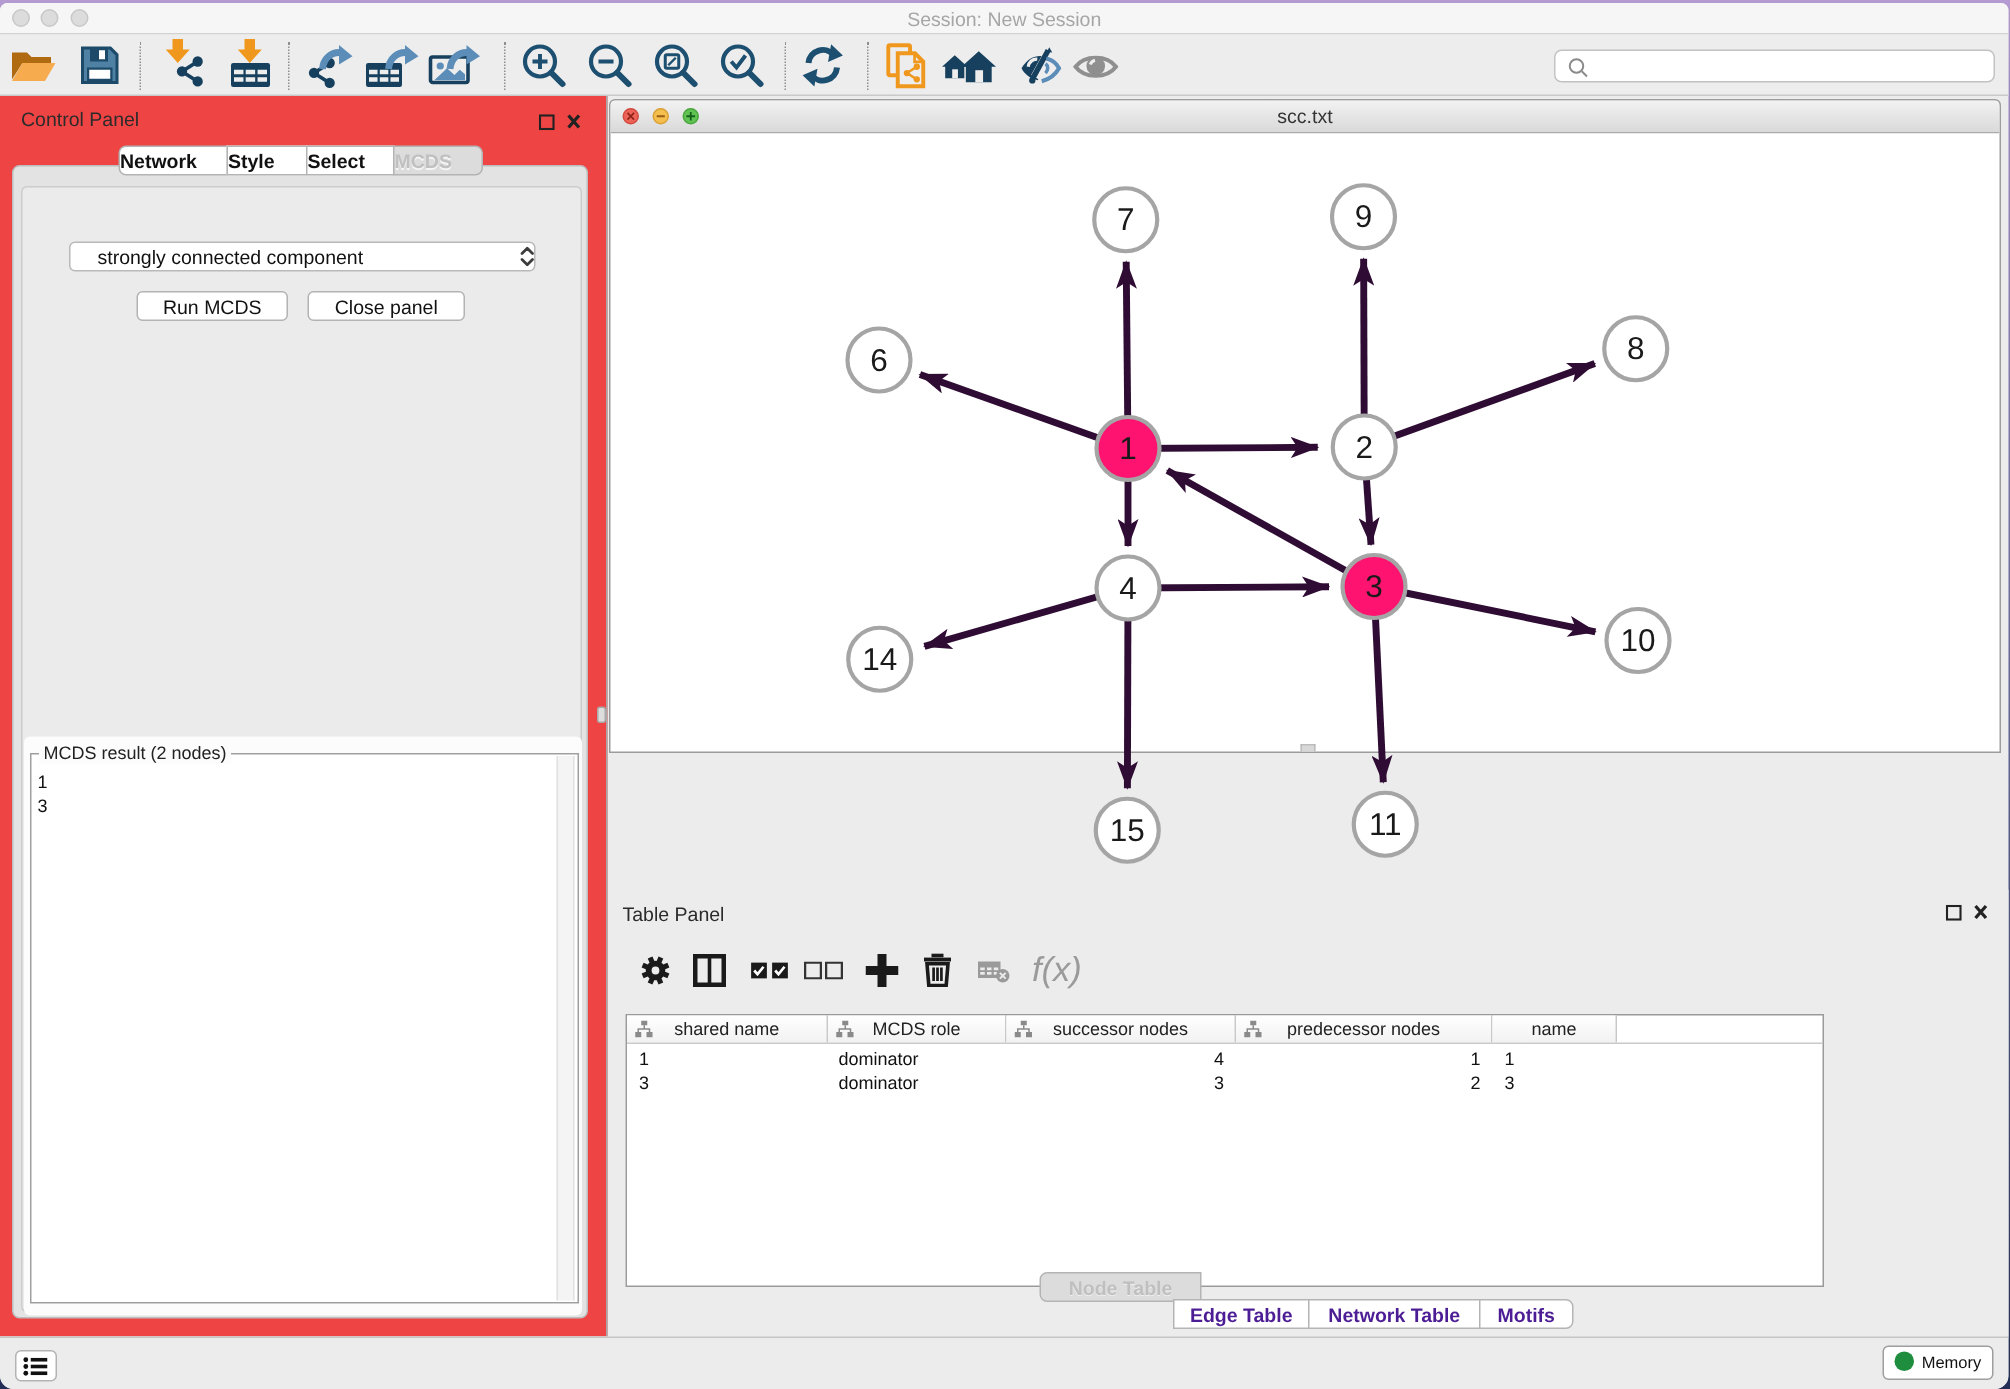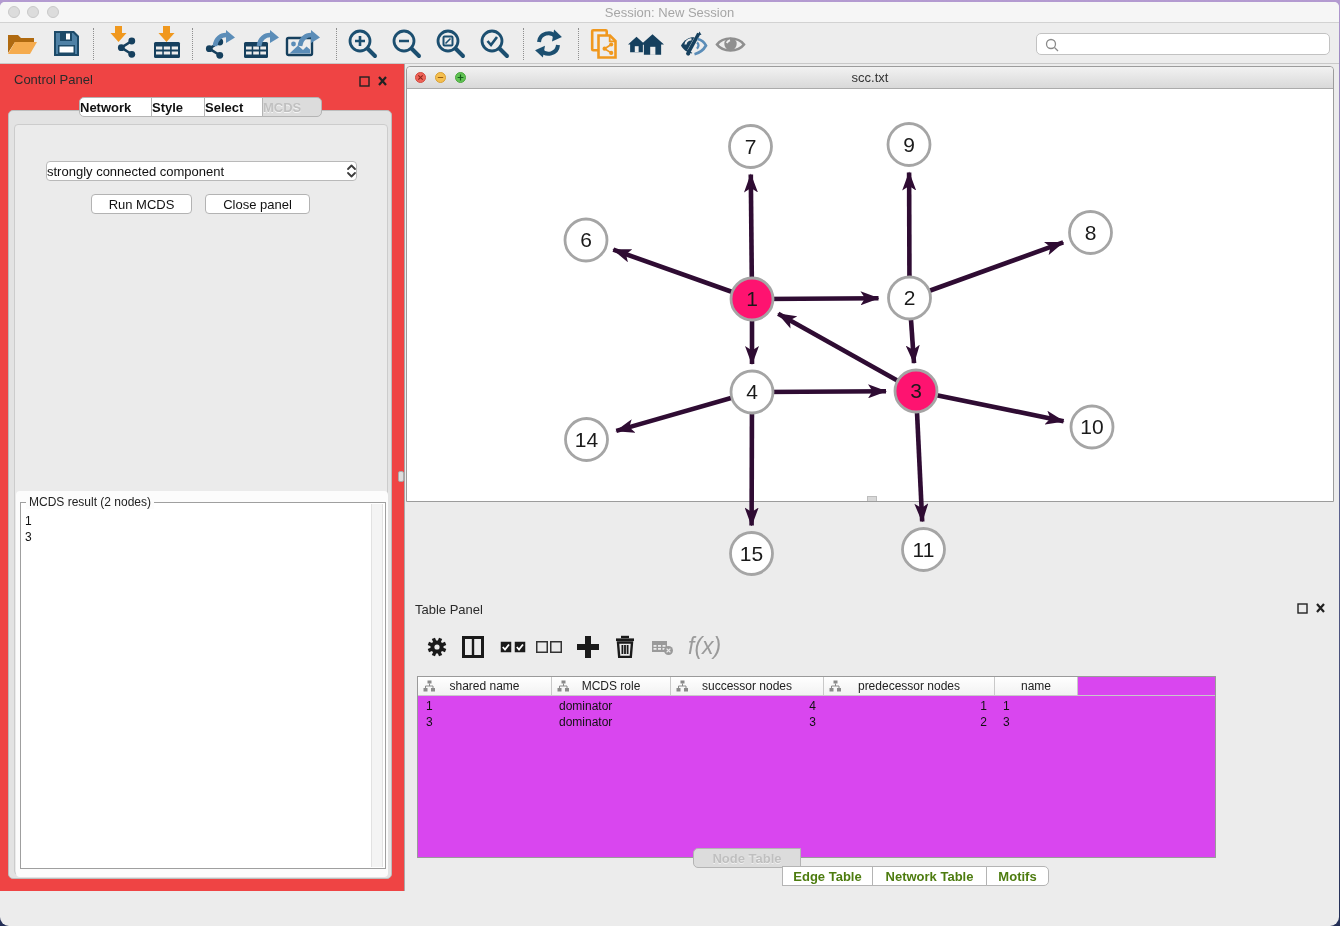--- a/index.html
+++ b/index.html
@@ -12,36 +12,36 @@
 #toolbar{position:absolute;top:21px;left:0;right:0;height:41px;background:#ededed;border-bottom:1px solid #c9c9c9}
 .tsep{position:absolute;top:5px;height:32px;width:0;border-left:1px dotted #8f8f8f}
 #search{position:absolute;left:1036px;top:10px;width:294px;height:22px;background:#fff;border:1px solid #c2c2c2;border-radius:5px}
 
 #cpanel{position:absolute;left:0;top:62px;width:405px;height:827px;background:#ef4444;border-right:1px solid #a9a9a9}
 .phead{font-size:13px;color:#2b2b2b}
 .tab{position:absolute;top:0;height:20px;z-index:3;line-height:20px;font-size:13px;font-weight:bold;background:#fff;border:1px solid #b4b4b4;color:#111}
 .tabsel{background:#dcdcdc;color:#c0c0c0;text-shadow:0 1px 0 #f5f5f5}
 #cp-inner{position:absolute;left:8px;top:46px;width:384px;height:769px;background:#e3e3e3;border:1px solid #bdbdbd;border-radius:5px}
 #cp-content{position:absolute;left:5px;top:13px;width:374px;height:751px;background:#ebebeb;border:1px solid #ccc;border-radius:4px}
-select.dd{appearance:none;-webkit-appearance:none;background:#fff;border:1px solid #b9b9b9;border-radius:4px;font-size:13px;font-family:"Liberation Sans",sans-serif;color:#111;padding-left:0}
+select.dd{appearance:none;-webkit-appearance:none;background:#fff;border:1px solid #b9b9b9;border-radius:4px;font-size:13px;font-family:"Liberation Sans",sans-serif;color:#111;padding-left:18px}
 .btn{position:absolute;background:#fff;border:1px solid #b3b3b3;border-radius:4px;font-size:13px;color:#111;text-align:center}
 #mcdswrap{position:absolute;left:1px;top:366px;width:372px;height:386px;background:#fcfcfc;border-radius:4px}
 #mcdsbox{position:absolute;left:4px;top:11px;width:366px;height:367px;background:#fff;border:1px solid #9f9f9f}
 #mcdsleg{position:absolute;left:10px;top:4px;font-size:12px;color:#222;background:#fcfcfc;padding:0 3px}
 
 #nwin{position:absolute;left:406px;top:64px;width:928px;height:436px;background:#fff;border:1px solid #9c9c9c;border-radius:4px 4px 0 0}
 #ntbar{position:absolute;left:0;top:0;right:0;height:22px;background:linear-gradient(180deg,#f2f2f2,#d9d9d9);border-bottom:1px solid #ababab;border-radius:4px 4px 0 0}
 .nl{position:absolute;top:5px;width:11px;height:11px;border-radius:50%}
 #ntitle{position:absolute;left:0;right:0;top:0;text-align:center;line-height:22px;font-size:13px;color:#333}
 
 #tpanel{position:absolute;left:406px;top:591px;width:934px;height:298px;background:#ececec}
-#ttable{position:absolute;left:11px;top:83px;width:799px;height:182px;background:#d946ef;border:1px solid #9a9a9a}
+#ttable{position:absolute;left:11px;top:83px;width:799px;height:182px;background:#ffffff;border:1px solid #9a9a9a}
 .th{position:absolute;top:0;height:18px;border-right:1px solid #c9c9c9;font-size:12px;color:#222;text-align:center;line-height:18px;background:linear-gradient(180deg,#ffffff,#f2f2f2)}
 .td{position:absolute;font-size:12px;color:#111;line-height:16px}
-.btab{position:absolute;top:0;height:20px;line-height:20px;text-align:center;font-size:13px;font-weight:bold;background:#fff;border:1px solid #b4b4b4;color:#4d7c0f}
+.btab{position:absolute;top:0;height:20px;line-height:20px;text-align:center;font-size:13px;font-weight:bold;background:#fff;border:1px solid #b4b4b4;color:#4c1d95}
 .btab.tabsel{background:#dcdcdc;color:#bfbfbf;text-shadow:0 1px 0 #f0f0f0}
 
 #sbar{position:absolute;left:0;right:0;bottom:0;height:35px;background:#ececec;border-top:1px solid #c6c6c6}
 </style></head>
 <body>
 <div id="win">
   <div id="titlebar">
     <div class="tl" style="left:8px"></div>
     <div class="tl" style="left:27px"></div>
     <div class="tl" style="left:47px"></div>
@@ -387,13 +387,24 @@
       <div class="td" style="left:141px;top:21px">dominator<br>dominator</div>
       <div class="td" style="left:253px;top:21px;width:145px;text-align:right">4<br>3</div>
       <div class="td" style="left:406px;top:21px;width:163px;text-align:right">1<br>2</div>
       <div class="td" style="left:585px;top:21px">1<br>3</div>
     </div>
     <div class="btab tabsel" style="left:287px;width:108px;top:255px;border-radius:5px 0 0 5px">Node Table</div>
     <div class="btab" style="left:376px;width:91px;top:273px">Edge Table</div>
     <div class="btab" style="left:466px;width:115px;top:273px">Network Table</div>
     <div class="btab" style="left:580px;width:63px;top:273px;border-radius:0 5px 5px 0">Motifs</div>
   </div>
+  <div id="sbar">
+    <div class="btn" style="left:10px;top:8px;width:28px;height:21px"><svg width="18" height="14" viewBox="0 0 18 14" style="margin-top:3px">
+          <circle cx="2.2" cy="2.5" r="1.6" fill="#111"></circle>
+          <circle cx="2.2" cy="7" r="1.6" fill="#111"></circle>
+          <circle cx="2.2" cy="11.5" r="1.6" fill="#111"></circle>
+          <rect x="5.5" y="1.3" width="11" height="2.4" fill="#111"></rect>
+          <rect x="5.5" y="5.8" width="11" height="2.4" fill="#111"></rect>
+          <rect x="5.5" y="10.3" width="11" height="2.4" fill="#111"></rect>
+        </svg></div>
+    <div class="btn" style="left:1255px;top:5px;width:74px;height:23px;line-height:22px;font-size:11px;border-color:#9e9e9e"><span style="display:inline-block;width:13px;height:13px;border-radius:50%;background:#1e8e3e;vertical-align:-2px;margin-right:5px"></span>Memory</div>
+  </div>
 </div>
 
 </body></html>

